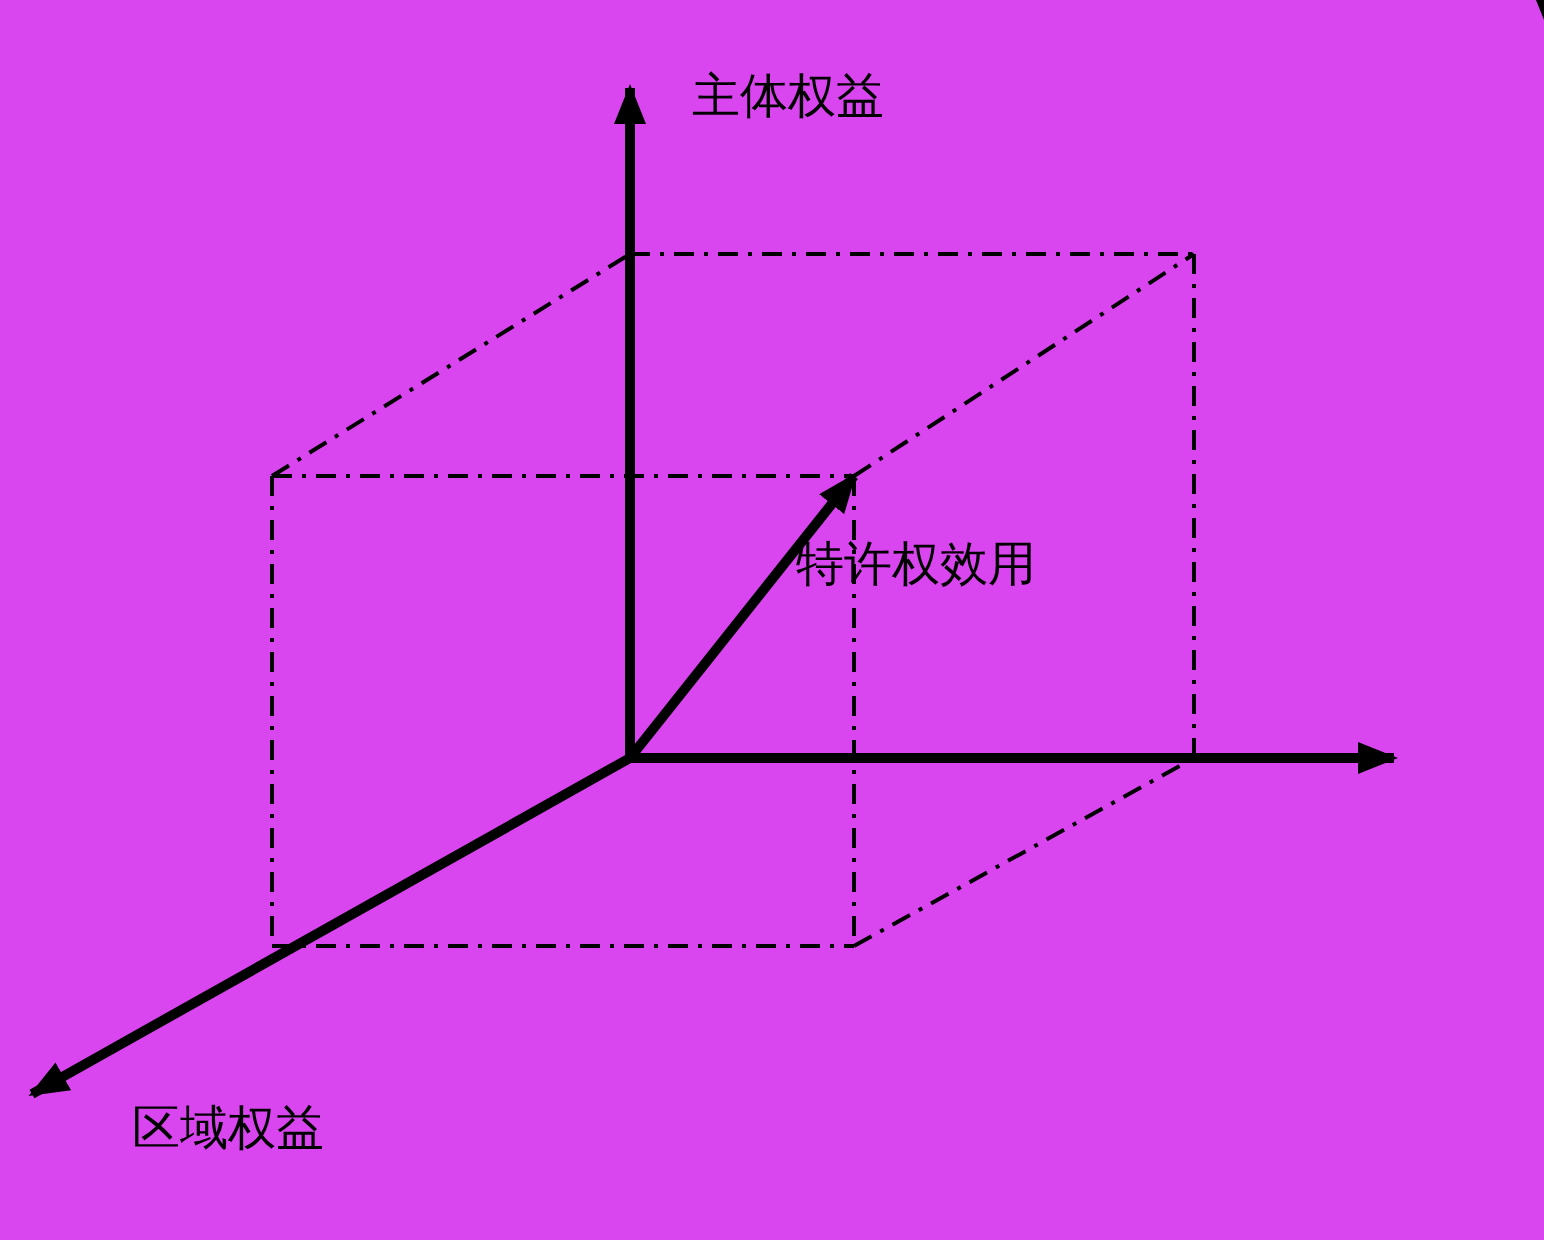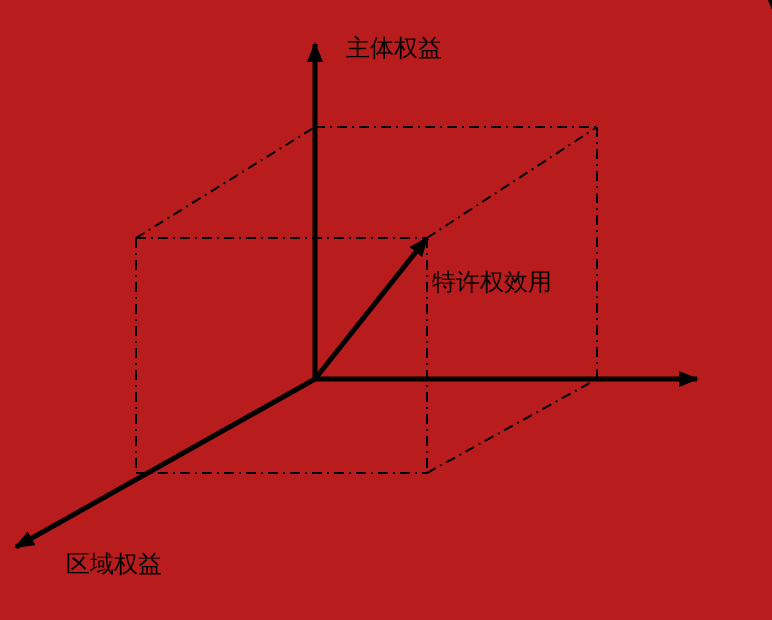--- a/index.html
+++ b/index.html
@@ -1,16 +1,16 @@
 <!DOCTYPE html>
 <html><head>
 <meta charset="utf-8">
 <style>
   html, body { margin: 0; padding: 0; background: #ffffff; }
-  #stage { position: relative; width: 772px; height: 620px; overflow: hidden; background: #b91c1c; }
+  #stage { position: relative; width: 772px; height: 620px; overflow: hidden; background: #d946ef; }
   svg { position: absolute; left: 0; top: 0; }
   .label { position: absolute; font-family: "DejaVu Serif", "Liberation Serif", serif; font-size: 24px; color: #000; white-space: nowrap; line-height: 1; }
 </style>
 </head>
 <body>
 
 <div id="stage">
   <svg width="772" height="620" viewBox="0 0 772 620">
     <defs>
       <marker id="ah" markerWidth="10" markerHeight="10" refX="8" refY="5" orient="auto" markerUnits="userSpaceOnUse">
@@ -37,15 +37,15 @@
       <line x1="315" y1="379" x2="315" y2="44" marker-end="url(#ahBig)"></line>
       <line x1="315" y1="379" x2="697" y2="379" marker-end="url(#ahBig)"></line>
       <line x1="315" y1="379" x2="16" y2="547" marker-end="url(#ahBig)"></line>
       <line x1="315" y1="379" x2="427" y2="238" marker-end="url(#ahBig)"></line>
     </g>
 
     <path d="M768,0 L772,0 L772,10 z" fill="#000"></path>
   </svg>
 
   <div class="label" style="left:346px; top:36px;">主体权益</div>
-  <div class="label" style="left:432px; top:270px;text-align:center;">特许权效用</div>
+  <div class="label" style="left:398px; top:270px;text-align:center;">特许权效用</div>
   <div class="label" style="left:66px; top:552px;text-align:center;">区域权益</div>
 </div>
 
 </body></html>

